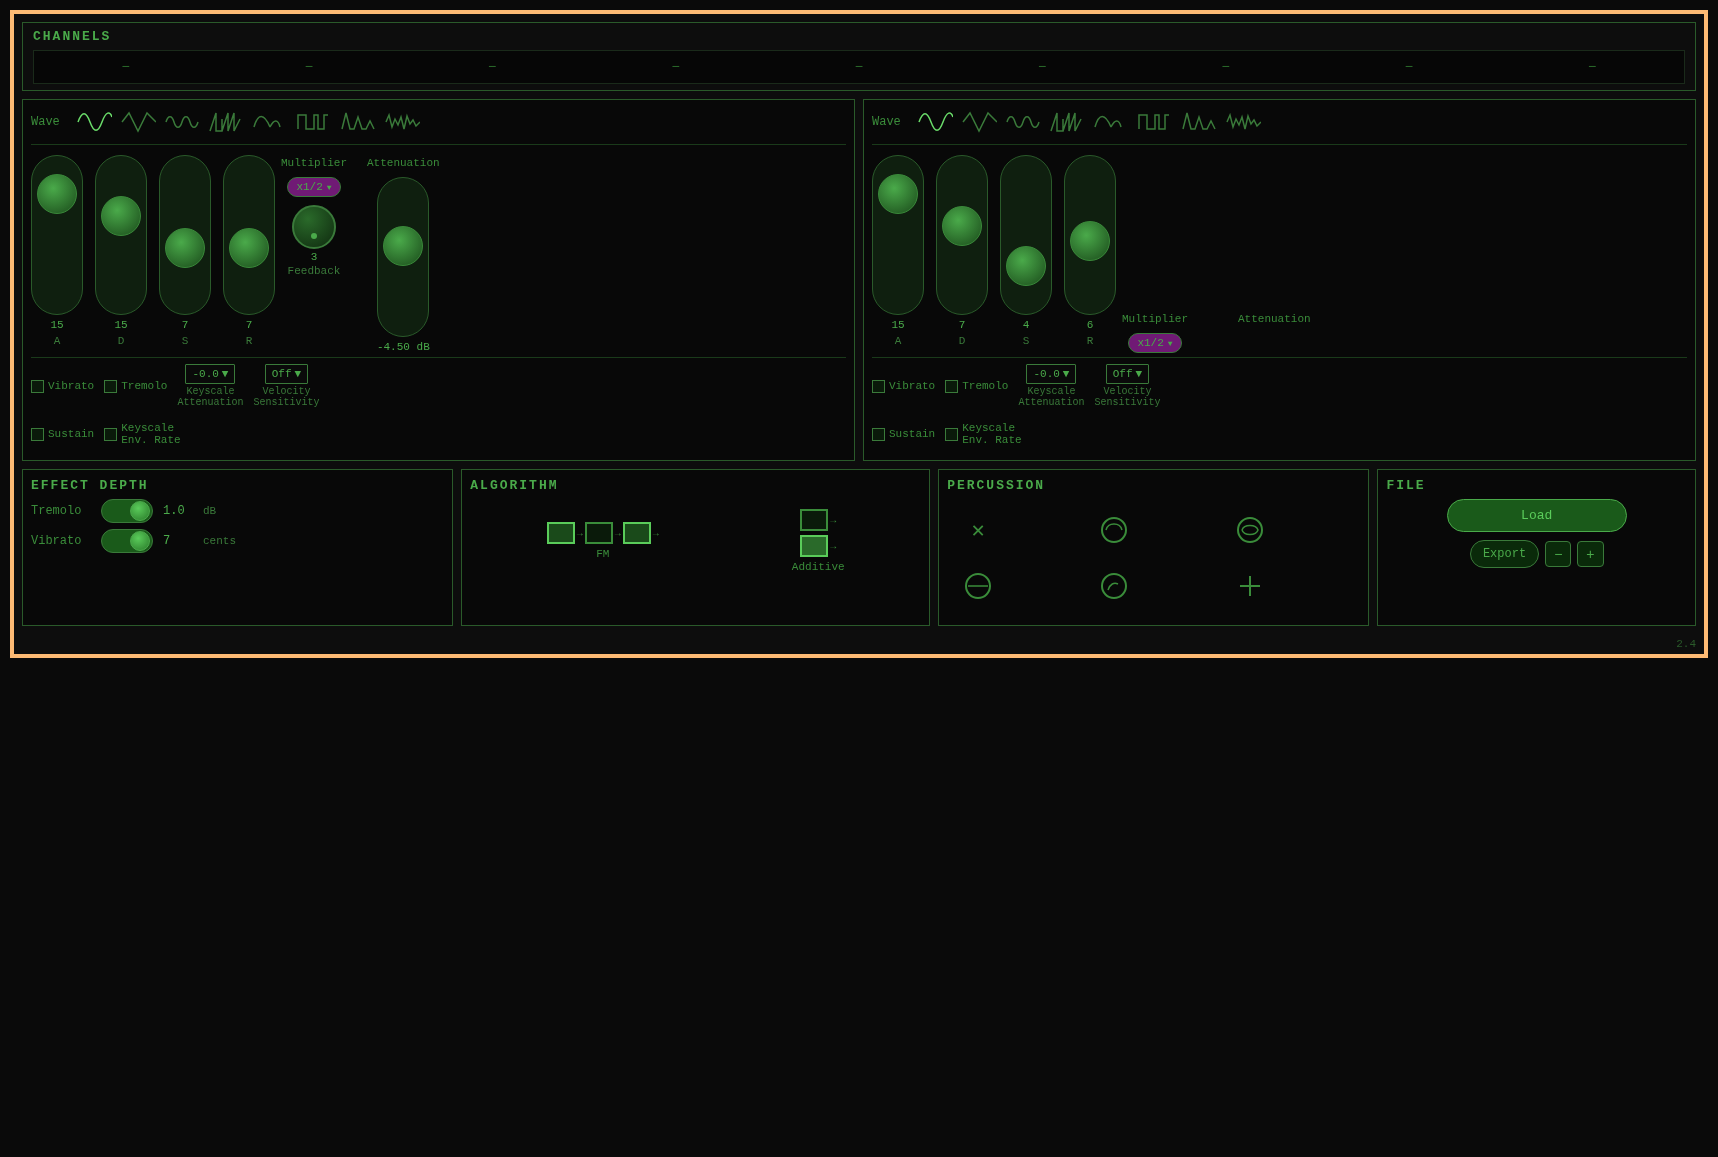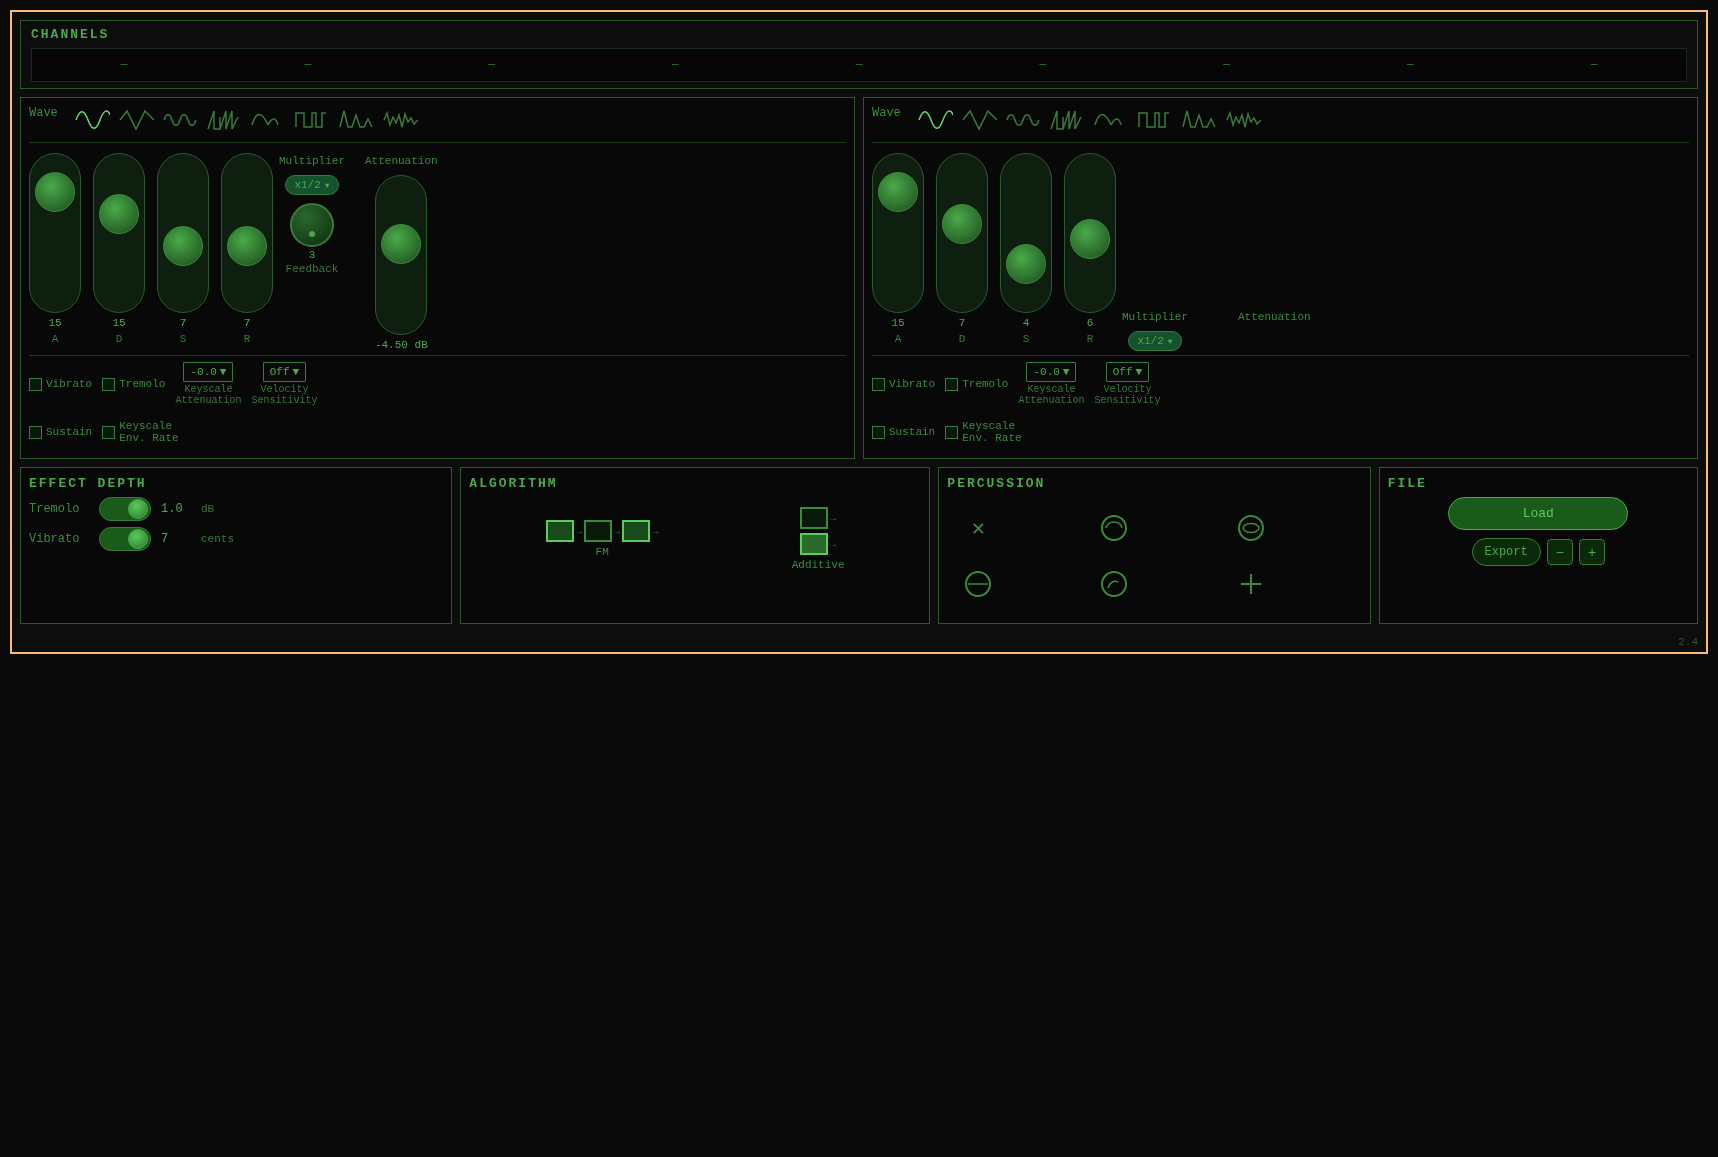--- a/index.html
+++ b/index.html
@@ -7,21 +7,21 @@
       background: #0a0a0a;
       color: #3a8c3a;
       font-family: 'Courier New', monospace;
       font-size: 12px;
       width: 1718px;
       min-height: 1157px;
       padding: 10px;
     }
     .main-container {
       background: #0d0d0d;
-      border: 2px solid #fdba74;
+      border: 4px solid #fdba74;
       width: 100%;
     }
     
     .channels-section {
       border: 1px solid #2a5a2a;
       margin: 8px;
       padding: 6px 10px;
     }
     .section-title {
       color: #4aaa4a;
@@ -56,21 +56,21 @@
     .panel-title {
       color: #4aaa4a;
       font-size: 13px;
       font-weight: bold;
       letter-spacing: 2px;
       margin-bottom: 8px;
     }
     
     .wave-row {
       display: flex;
-      align-items: flex-start;
+      align-items: center;
       gap: 8px;
       margin-bottom: 10px;
       border-bottom: 1px solid #1a3a1a;
       padding-bottom: 8px;
     }
     .wave-label {
       color: #3a8c3a;
       font-size: 12px;
       width: 36px;
     }
@@ -144,21 +144,21 @@
       flex-direction: column;
       align-items: center;
       gap: 8px;
     }
     .control-label {
       color: #3a8c3a;
       font-size: 11px;
       text-align: center;
     }
     .dropdown-btn {
-      background: #14532d;
+      background: #701a75;
       border: 1px solid #3a7a3a;
       color: #4aaa4a;
       padding: 3px 8px;
       border-radius: 12px;
       cursor: pointer;
       font-family: 'Courier New', monospace;
       font-size: 11px;
       display: flex;
       align-items: center;
       gap: 4px;

